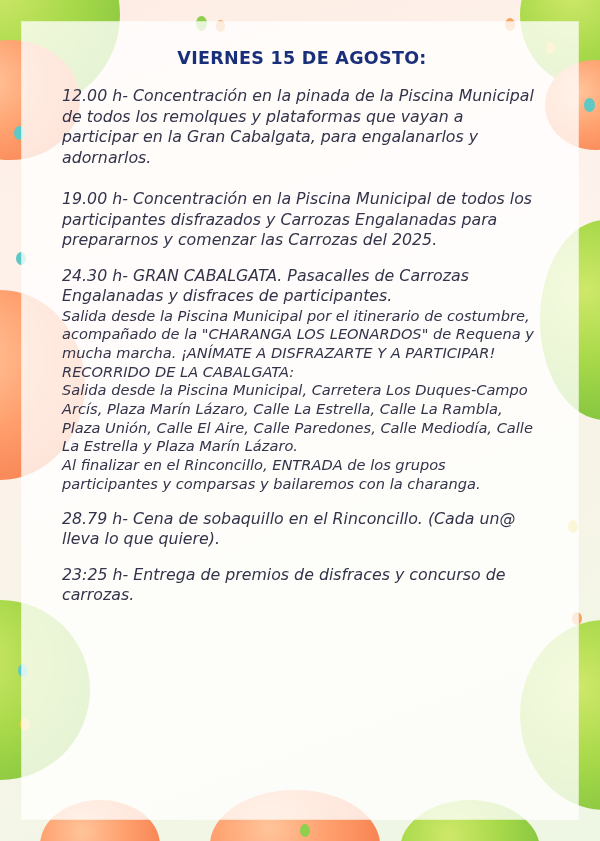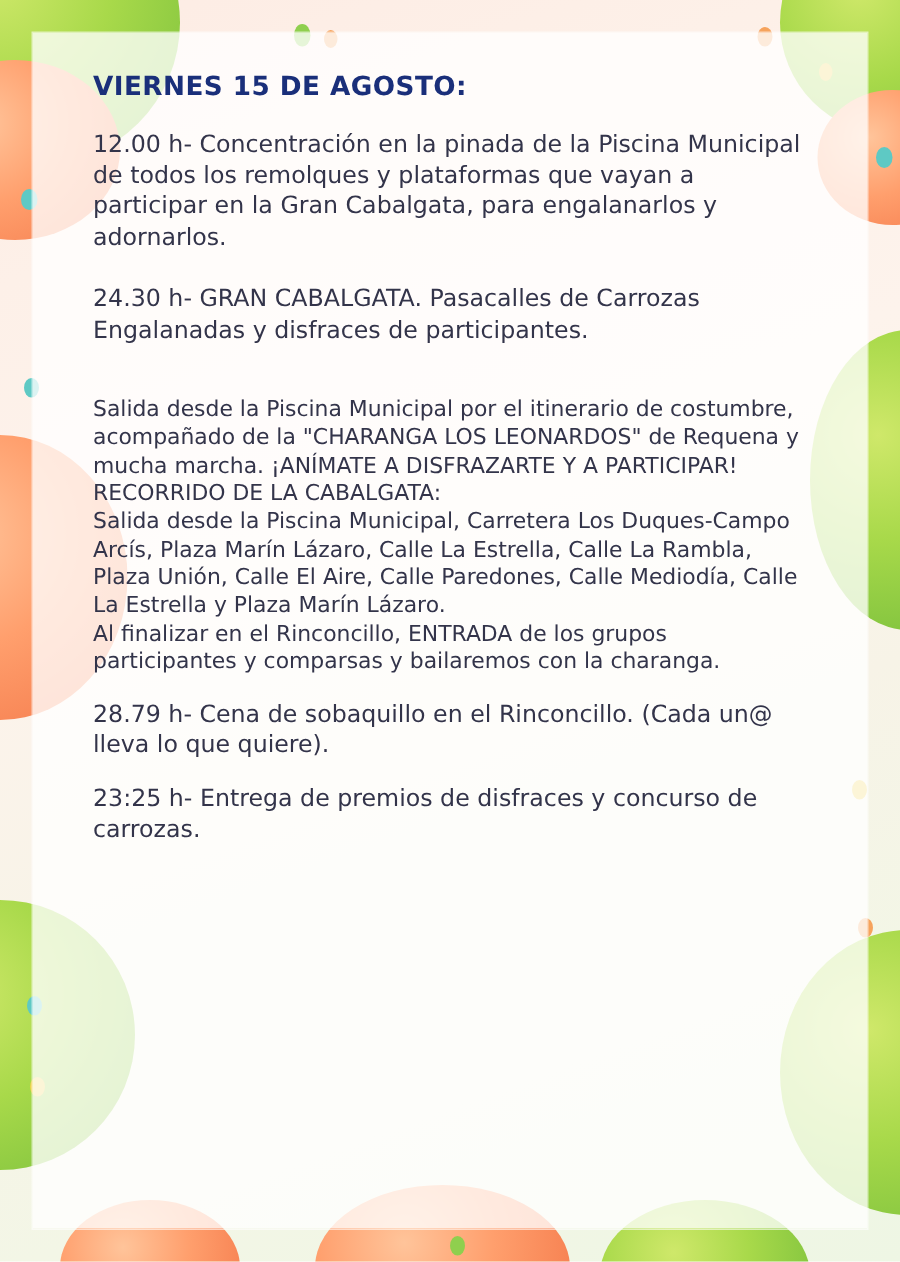--- a/index.html
+++ b/index.html
@@ -50,40 +50,41 @@
 
   .content {
     position: absolute;
     left: 62px;
     top: 48px;
     width: 480px;
     z-index: 5;
   }
 
   .title {
-    text-align: left;
+    text-align: center;
     font-weight: bold;
     font-size: 17.5px;
     letter-spacing: 0.3px;
     color: #1a2f7a;
     margin-bottom: 18px;
     font-family: "DejaVu Sans", sans-serif;
   }
 
   .block {
     margin-bottom: 15px;
   }
 
   .para {
     color: #33344a;
     font-size: 15.3px;
     line-height: 1.30;
     font-family: "DejaVu Sans", sans-serif;
     margin: 0;
     text-align: left;
+    font-style: italic;
   }
   .para.lead {
     font-size: 15.8px;
   }
   .para.sub {
     font-size: 14.6px;
     line-height: 1.28;
   }
   .spacer-sm { height: 6px; }
 </style>
@@ -121,24 +122,27 @@
 
   <div class="content">
     <div class="title">VIERNES 15 DE AGOSTO:</div>
 
     <div class="block">
       <p class="para lead">12.00 h- Concentración en la pinada de la Piscina Municipal de todos los remolques y plataformas que vayan a participar en la Gran Cabalgata, para engalanarlos y adornarlos.</p>
     </div>
 
     <div class="spacer-sm"></div>
 
+    <div class="block">
+      <p class="para lead">19.00 h- Concentración en la Piscina Municipal de todos los participantes disfrazados y Carrozas Engalanadas para prepararnos y comenzar las Carrozas del 2025.</p>
+    </div>
 
     <div class="block">
       <p class="para lead">24.30 h- GRAN CABALGATA. Pasacalles de Carrozas Engalanadas y disfraces de participantes.</p>
-      <p class="para sub" style="white-space:pre-line;margin-top:34px;">Salida desde la Piscina Municipal por el itinerario de costumbre, acompañado de la "CHARANGA LOS LEONARDOS" de Requena y mucha marcha. ¡ANÍMATE A DISFRAZARTE Y A PARTICIPAR!
+      <p class="para sub" style="white-space:pre-line;">Salida desde la Piscina Municipal por el itinerario de costumbre, acompañado de la "CHARANGA LOS LEONARDOS" de Requena y mucha marcha. ¡ANÍMATE A DISFRAZARTE Y A PARTICIPAR!
 RECORRIDO DE LA CABALGATA:
 Salida desde la Piscina Municipal, Carretera Los Duques-Campo Arcís, Plaza Marín Lázaro, Calle La Estrella, Calle La Rambla, Plaza Unión, Calle El Aire, Calle Paredones, Calle Mediodía, Calle La Estrella y Plaza Marín Lázaro.
 Al finalizar en el Rinconcillo, ENTRADA de los grupos participantes y comparsas y bailaremos con la charanga.</p>
     </div>
 
     <div class="block">
       <p class="para lead">28.79 h- Cena de sobaquillo en el Rinconcillo. (Cada un@ lleva lo que quiere).</p>
     </div>
 
     <div class="block">

